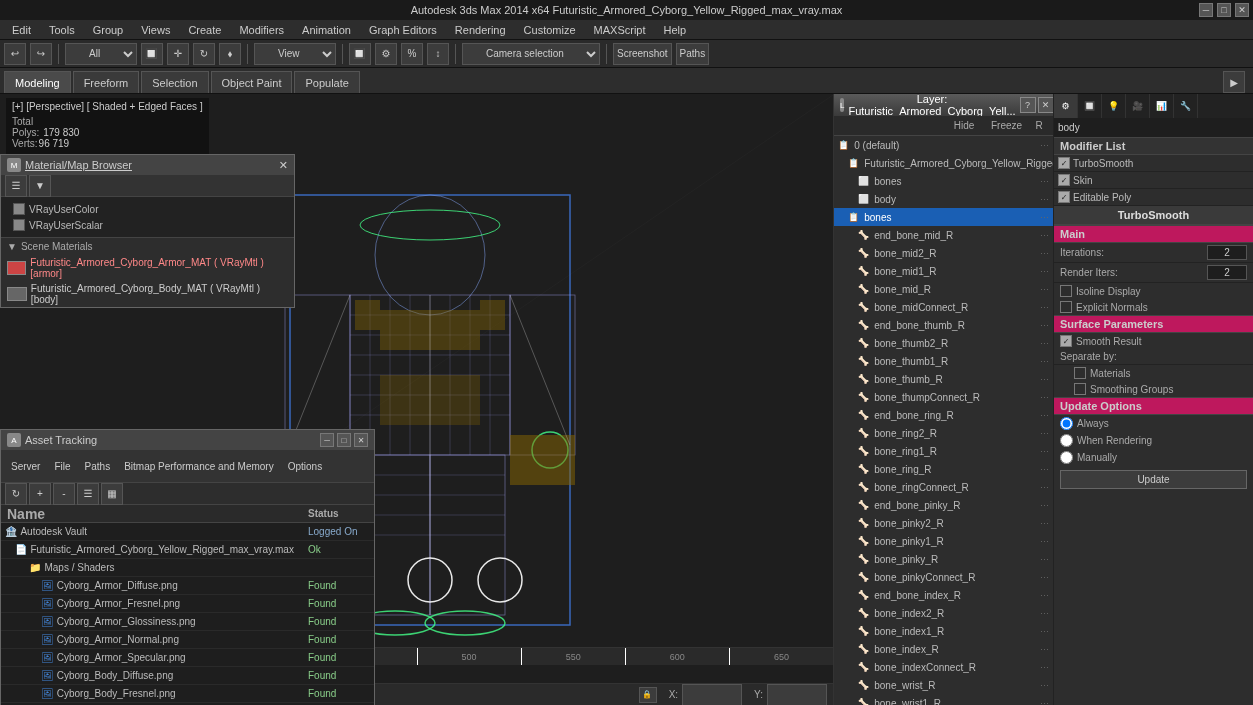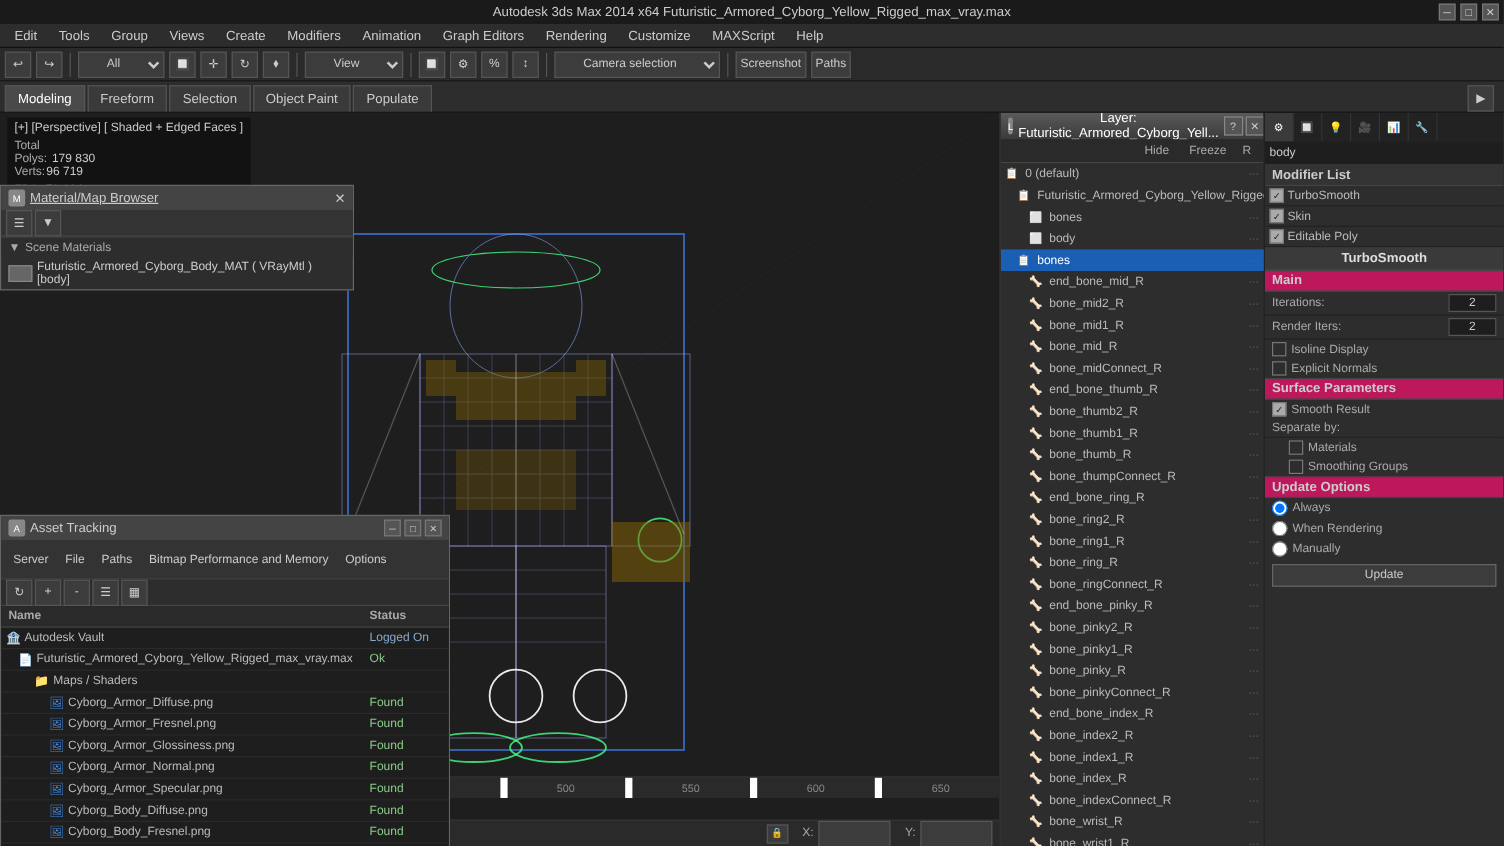--- a/index.html
+++ b/index.html
@@ -145,21 +145,21 @@
       background: #2a2a2a;
       border-top: 1px solid #333;
       display: flex;
       align-items: center;
     }
     .ruler-tick {
       flex: 1;
       text-align: left;
       font-size: 9px;
       color: #888;
-      border-left: 6px solid #ffffff;
+      border-left: 1px solid #ffffff;
       height: 100%;
       display: flex;
       align-items: center;
       justify-content: center;
     }
     #layers-list {
       overflow-y: auto;
       max-height: 580px;
     }
     .layer-item {
@@ -316,21 +316,21 @@
       background: #1e1e1e;
       width: 100%;
     }
     #asset-table-header {
       display: flex;
       background: #2a2a2a;
       border-bottom: 1px solid #444;
       height: 18px;
       align-items: center;
     }
-    .asset-col-name { flex: 1; padding: 0 6px; font-size: 10px; color: #aaa; font-weight: bold; }
+    .asset-col-name { flex: 1; padding: 0 6px; font-size: 14px; color: #aaa; font-weight: bold; }
     .asset-col-status { width: 70px; padding: 0 4px; font-size: 10px; color: #aaa; font-weight: bold; }
     .asset-row {
       display: flex;
       align-items: center;
       height: 18px;
       border-bottom: 1px solid #2a2a2a;
     }
     .asset-row-name {
       flex: 1;
       padding: 0 4px;
@@ -996,25 +996,39 @@
   <div id="mat-panel">
     <div id="mat-title-bar">
       <div class="dialog-icon">M</div>
       <span id="mat-title">Material/Map Browser</span>
       <span class="mat-close">✕</span>
     </div>
     <div id="mat-toolbar">
       <div class="tb-btn">☰</div>
       <div class="tb-btn">▼</div>
     </div>
+    <div id="mat-list">
+    <div class="mat-item">
+          <div class="mat-color-box"></div>
+          <span>VRayUserColor</span>
+        </div>
+        <div class="mat-item">
+          <div class="mat-color-box"></div>
+          <span>VRayUserScalar</span>
+        </div>
+      </div>
     <div id="scene-materials-label">
       <span style="color:#aaa;">▼</span>
       <span>Scene Materials</span>
     </div>
     <div id="scene-mat-items">
+    <div class="scene-mat-item error">
+          <div class="scene-mat-swatch red"></div>
+          <span>Futuristic_Armored_Cyborg_Armor_MAT ( VRayMtl ) [armor]</span>
+        </div>
         <div class="scene-mat-item">
           <div class="scene-mat-swatch"></div>
           <span>Futuristic_Armored_Cyborg_Body_MAT ( VRayMtl ) [body]</span>
         </div>
       </div>
   </div>
 
   <div id="asset-panel">
     <div id="asset-title-bar">
       <div class="dialog-icon">A</div>

